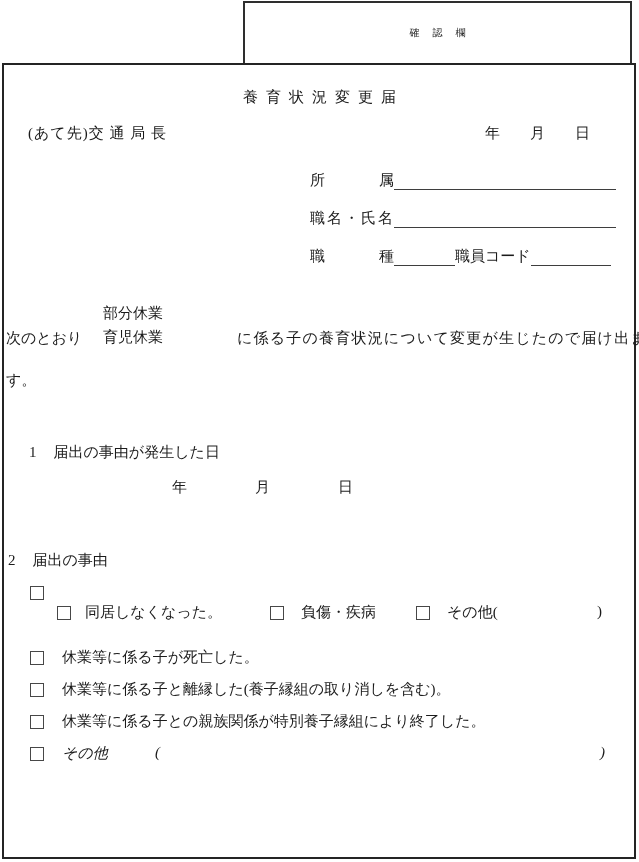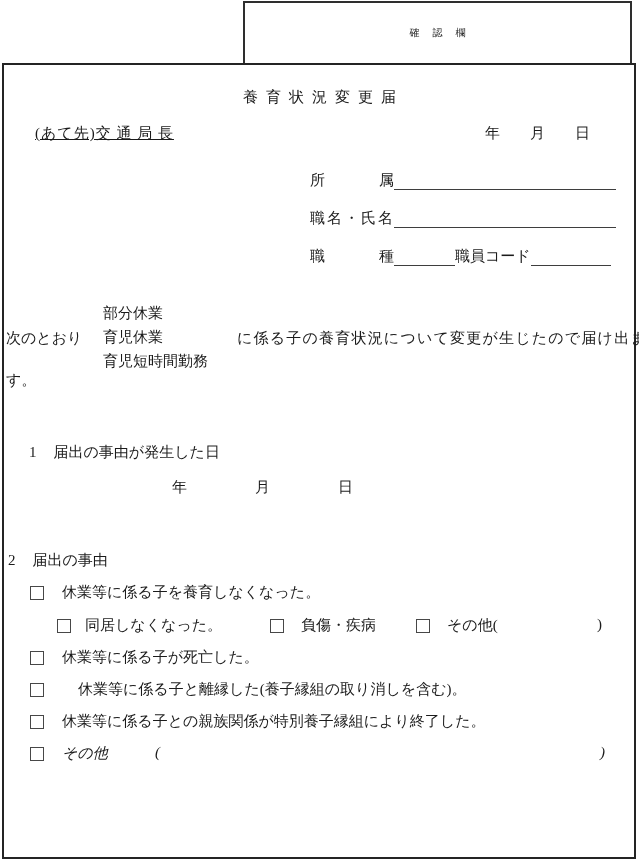--- a/index.html
+++ b/index.html
@@ -15,21 +15,21 @@
   }
   .confirm-label{font-size:10px;letter-spacing:13px;padding-left:13px;}
   .form-box{
     position:absolute;left:2px;top:63px;width:634px;height:796px;
     border:2px solid #242424;box-sizing:border-box;
   }
   .title{
     position:absolute;left:0;top:88px;width:639px;text-align:center;
     letter-spacing:8px;padding-left:8px;box-sizing:border-box;
   }
-  .addressee{position:absolute;left:35px;top:124px;letter-spacing:1px;text-decoration:underline;}
+  .addressee{position:absolute;left:28px;top:124px;letter-spacing:1px;}
   .header-date{position:absolute;left:485px;top:124px;display:flex;gap:30px;}
   .frow{position:absolute;left:310px;display:flex;align-items:flex-end;white-space:nowrap;}
   .jlabel{display:inline-flex;justify-content:space-between;width:84px;}
   .wlabel{display:inline-block;width:84px;letter-spacing:2px;}
   .uline{display:inline-block;border-bottom:1px solid #3e3e3e;height:17px;}
   .w222{width:222px;}
   .w61{width:61px;}
   .w80{width:80px;}
   .stmt-lead{position:absolute;left:6px;top:329px;}
   .stmt-options{position:absolute;left:103px;top:301px;line-height:24px;}
@@ -86,61 +86,59 @@
       </span>
     <span class="uline w61"></span>
     <span>職員コード</span>
     <span class="uline w80"></span>
   </div>
 
   <div class="stmt-lead">次のとおり</div>
   <div class="stmt-options">
     <div>部分休業</div>
     <div>育児休業</div>
-    <div>育児短時間勤務</div>
   </div>
   <div class="stmt-body">に係る子の養育状況について変更が生じたので届け出ま</div>
   <div class="stmt-cont">す。</div>
 
   <div class="sec-heading" style="top:443px;margin-left:21px;">
     <span class="num">1</span><span class="htxt">届出の事由が発生した日</span>
   </div>
   <div class="sec1-date">
     <span>年</span>
     <span>月</span>
     <span>日</span>
   </div>
 
   <div class="sec-heading" style="top:551px;">
     <span class="num">2</span><span class="htxt">届出の事由</span>
   </div>
 
   <div class="crow" style="top:583px;">
     <span class="cb" style="left:30px;"></span>
-    <span class="clabel" style="left:62px;">休業等に係る子を養育しなくなった。</span>
   </div>
 
-  <div class="crow" style="top:616px;">
+  <div class="crow" style="top:603px;">
     <span class="cb" style="left:57px;"></span>
     <span class="clabel" style="left:85px;">同居しなくなった。</span>
     <span class="cb" style="left:270px;"></span>
     <span class="clabel" style="left:301px;">負傷・疾病</span>
     <span class="cb" style="left:416px;"></span>
     <span class="clabel" style="left:447px;">その他(</span>
     <span class="clabel" style="left:597px;">)</span>
   </div>
 
   <div class="crow" style="top:648px;">
     <span class="cb" style="left:30px;"></span>
     <span class="clabel" style="left:62px;">休業等に係る子が死亡した。</span>
   </div>
 
   <div class="crow" style="top:680px;">
     <span class="cb" style="left:30px;"></span>
-    <span class="clabel" style="left:62px;margin-left:16px;">休業等に係る子と離縁した(養子縁組の取り消しを含む)。</span>
+    <span class="clabel" style="left:62px;">休業等に係る子と離縁した(養子縁組の取り消しを含む)。</span>
   </div>
 
   <div class="crow" style="top:712px;">
     <span class="cb" style="left:30px;"></span>
     <span class="clabel" style="left:62px;">休業等に係る子との親族関係が特別養子縁組により終了した。</span>
   </div>
 
   <div class="crow" style="top:744px;font-style:italic;">
     <span class="cb" style="left:30px;"></span>
     <span class="clabel" style="left:62px;">その他</span>

